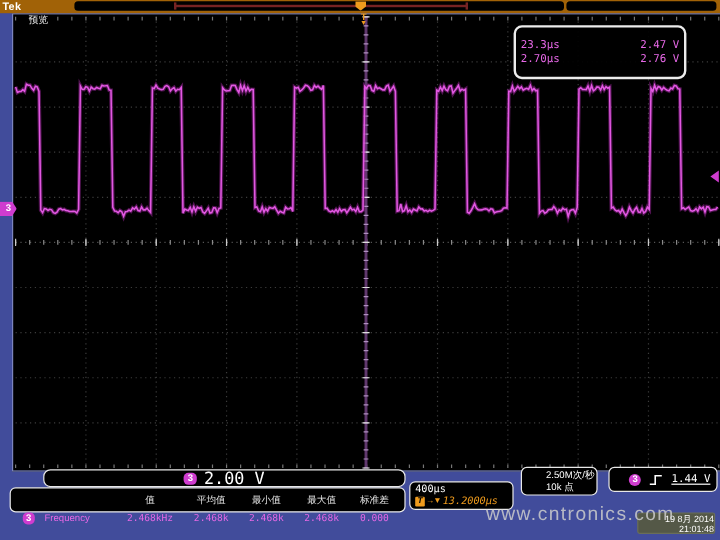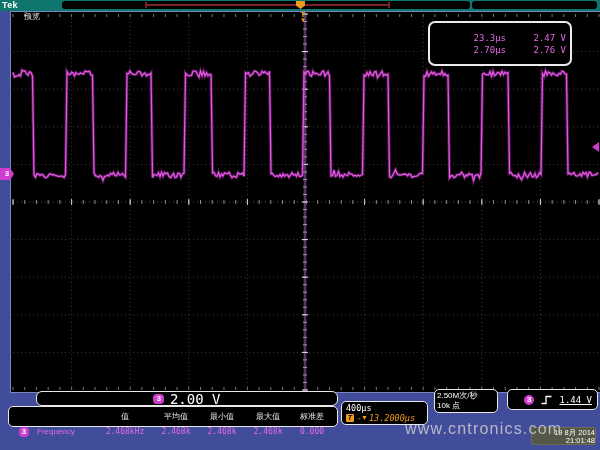--- a/index.html
+++ b/index.html
@@ -5,21 +5,21 @@
   html,body{margin:0;padding:0;}
   body{
     width:600px;height:450px;position:relative;overflow:hidden;
     background:#414c9b;
     font-family:"Liberation Sans", sans-serif;
     -webkit-font-smoothing:antialiased;
   }
   .mono{font-family:"DejaVu Sans Mono", monospace;}
 
   
-  .topbar{position:absolute;left:0;top:0;width:600px;height:11px;background:#0f766e;z-index:5;}
+  .topbar{position:absolute;left:0;top:0;width:600px;height:11px;background:#a16207;z-index:5;}
   .brand{position:absolute;left:2px;top:0;color:#fff;font-size:9px;font-weight:bold;letter-spacing:.3px;}
   .mode{position:absolute;left:24px;top:11px;color:#e8e8e8;font-size:8px;}
   .posbar{position:absolute;left:62px;top:1px;width:408px;height:8px;background:#000;border-radius:3px;}
   .posbar2{position:absolute;left:472px;top:1px;width:125px;height:8px;background:#000;border-radius:3px;}
   .windowbracket{position:absolute;left:83px;top:3px;width:245px;height:2px;background:#772323;}
   .windowbracket:before,.windowbracket:after{content:"";position:absolute;top:-2px;width:2px;height:6px;background:#772323;}
   .windowbracket:before{left:0}.windowbracket:after{right:0}
   .trigflag{position:absolute;left:234px;top:0px;width:9px;height:8px;background:#ef9b1d;
     clip-path:polygon(0 0,100% 0,100% 55%,50% 100%,0 55%);}
 
@@ -36,21 +36,21 @@
     color:#fff;font-size:8px;font-weight:bold;text-align:center;line-height:12px;z-index:4;
     clip-path:polygon(0 0,72% 0,100% 50%,72% 100%,0 100%);}
   .trig-level-marker{position:absolute;left:592px;top:142px;width:0;height:0;z-index:4;
     border-top:5px solid transparent;border-bottom:5px solid transparent;border-right:7px solid #cf3ccf;}
 
   
   .cursorbox{position:absolute;left:428px;top:21px;width:144px;height:45px;z-index:6;
     background:rgba(0,0,0,.92);border:2px solid #ececec;border-radius:7px;box-sizing:border-box;
     display:flex;flex-direction:column;justify-content:center;padding:1px 4px;}
   .cursorrow{display:flex;color:#e668e6;font-size:9px;line-height:12px;}
-  .cursorrow .t{width:72px;text-align:right;}
+  .cursorrow .t{width:72px;text-align:left;}
   .cursorrow .v{width:60px;text-align:right;}
 
   
   .box{background:#000;border:1px solid #e8e8e8;border-radius:6px;position:absolute;box-sizing:border-box;z-index:6;}
   .chbar{left:36px;top:391px;width:302px;height:15px;display:flex;align-items:center;justify-content:center;gap:6px;}
   .badge{background:#cf3ccf;color:#fff;font-size:8px;font-weight:bold;border-radius:4px;
     padding:0 3px;height:10px;line-height:10px;display:inline-block;}
   .chscale{color:#fff;font-size:14px;}
 
   .meastable{left:8px;top:406px;width:330px;height:21px;border-radius:5px;padding:0 2px;}
@@ -61,21 +61,21 @@
   .mname{color:#e668e6;text-align:left !important;}
 
   .hbox{left:341px;top:389px;width:87px;height:24px;border-radius:5px;padding:1px 4px;margin-top:12px;}
   .hbox .l1{color:#fff;font-size:8.5px;line-height:10px;}
   .hbox .l2{display:flex;align-items:center;gap:1px;line-height:10px;font-style:italic;}
   .tbadge{background:#ef9b1d;color:#000;width:8px;height:8px;font-size:7px;font-weight:bold;
     text-align:center;line-height:8px;border-radius:1px;display:inline-block;}
   .odelay{color:#ef9b1d;font-size:8.5px;}
   .oarrows{color:#ef9b1d;font-size:7px;letter-spacing:-1px;margin-right:1px;}
 
-  .acqbox{left:434px;top:389px;width:64px;height:24px;border-radius:5px;padding:1px 2px;}
+  .acqbox{left:434px;top:389px;width:64px;height:24px;border-radius:5px;padding:1px 20px;}
   .acqbox div{color:#fff;font-size:8px;line-height:10px;white-space:nowrap;}
 
   .trigbox{left:507px;top:389px;width:91px;height:21px;border-radius:5px;
     display:flex;align-items:center;justify-content:flex-end;gap:6px;padding:0 5px;}
   .trigbox .lvl{color:#fff;font-size:9px;text-decoration:underline;}
   .trigbox .badge{border-radius:5px;}
 
   .datebox{position:absolute;left:531px;top:427px;width:65px;height:18px;background:#545847;
     border:1px solid #6a6e58;border-radius:2px;color:#fff;font-size:7.5px;line-height:8px;
     text-align:right;padding-top:1px;box-sizing:border-box;z-index:6;}

